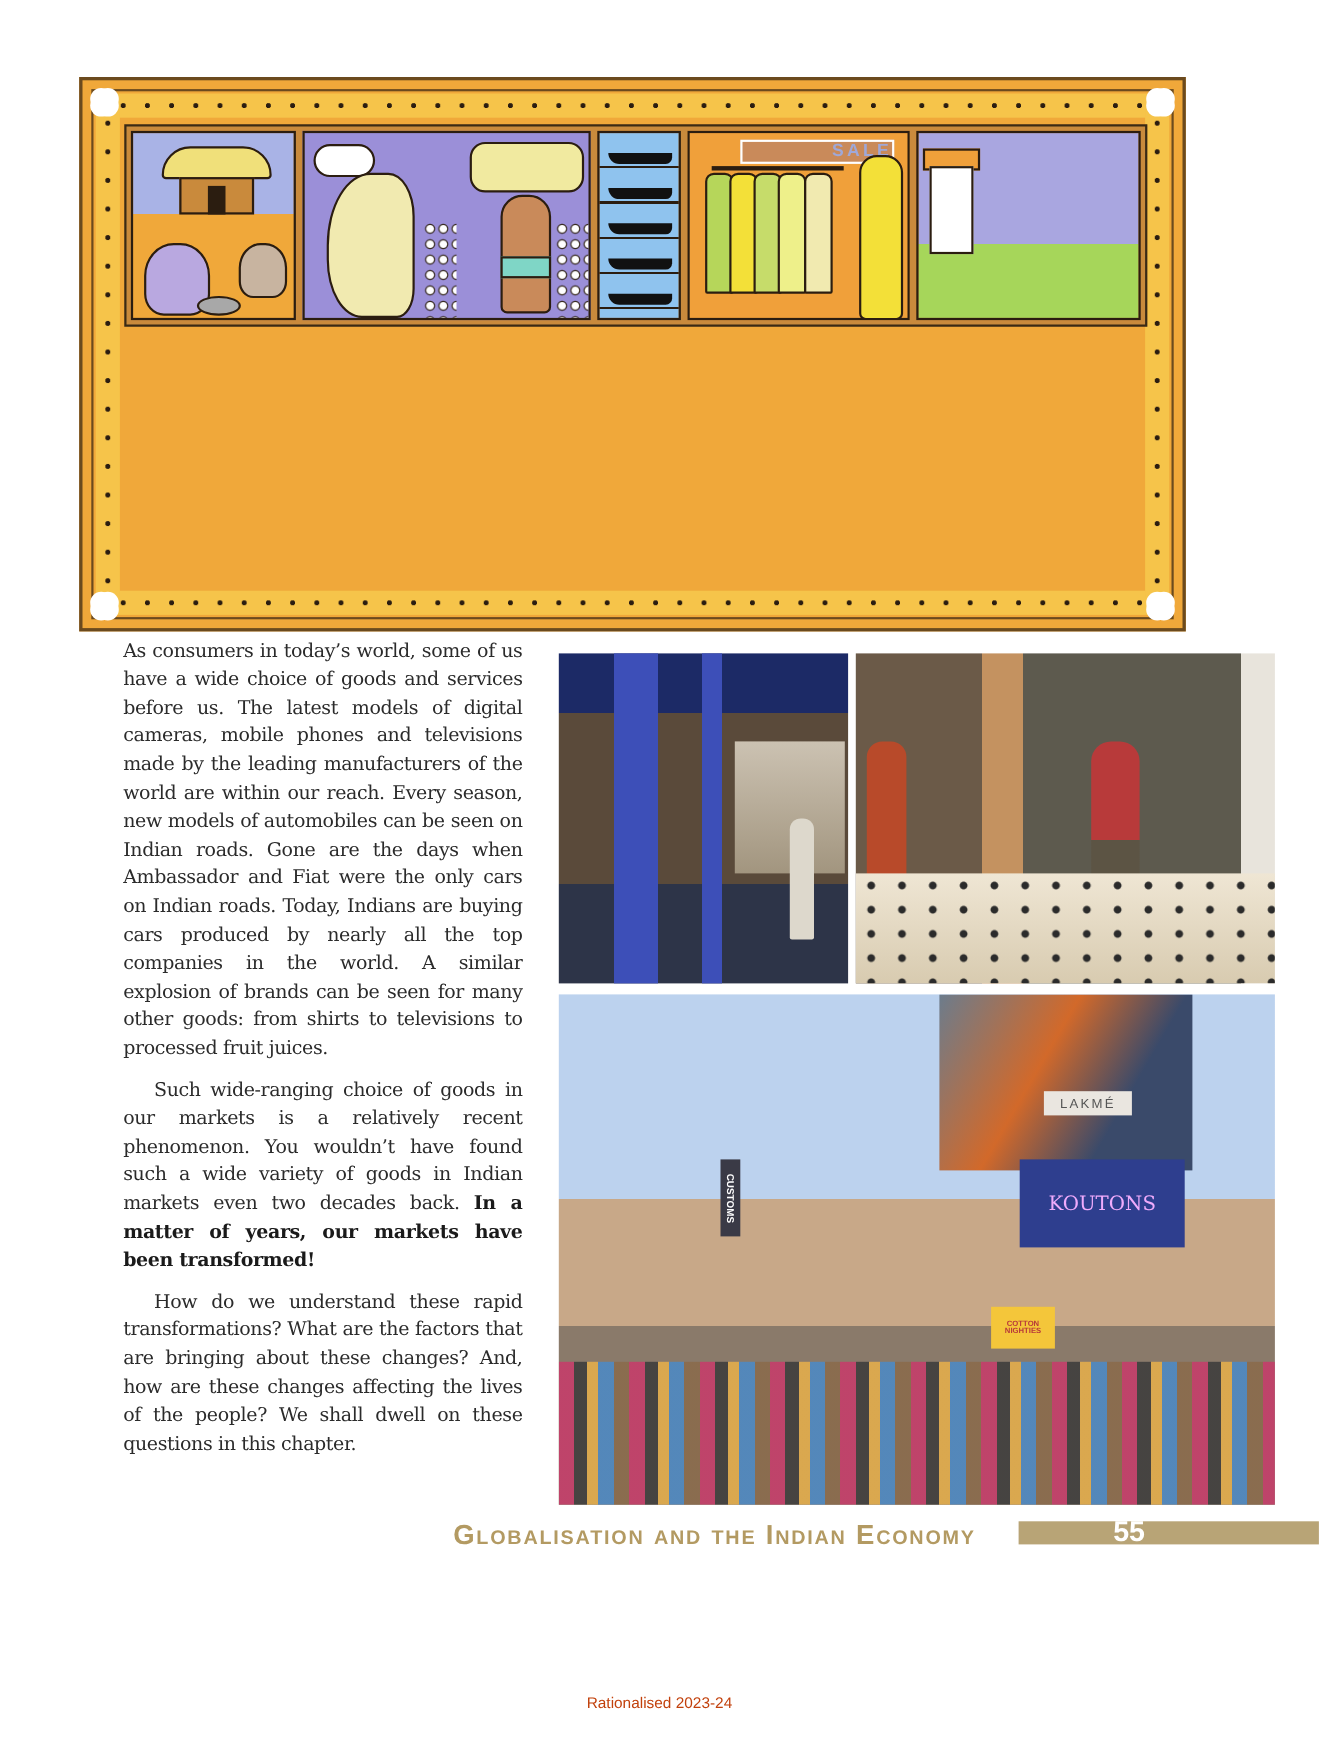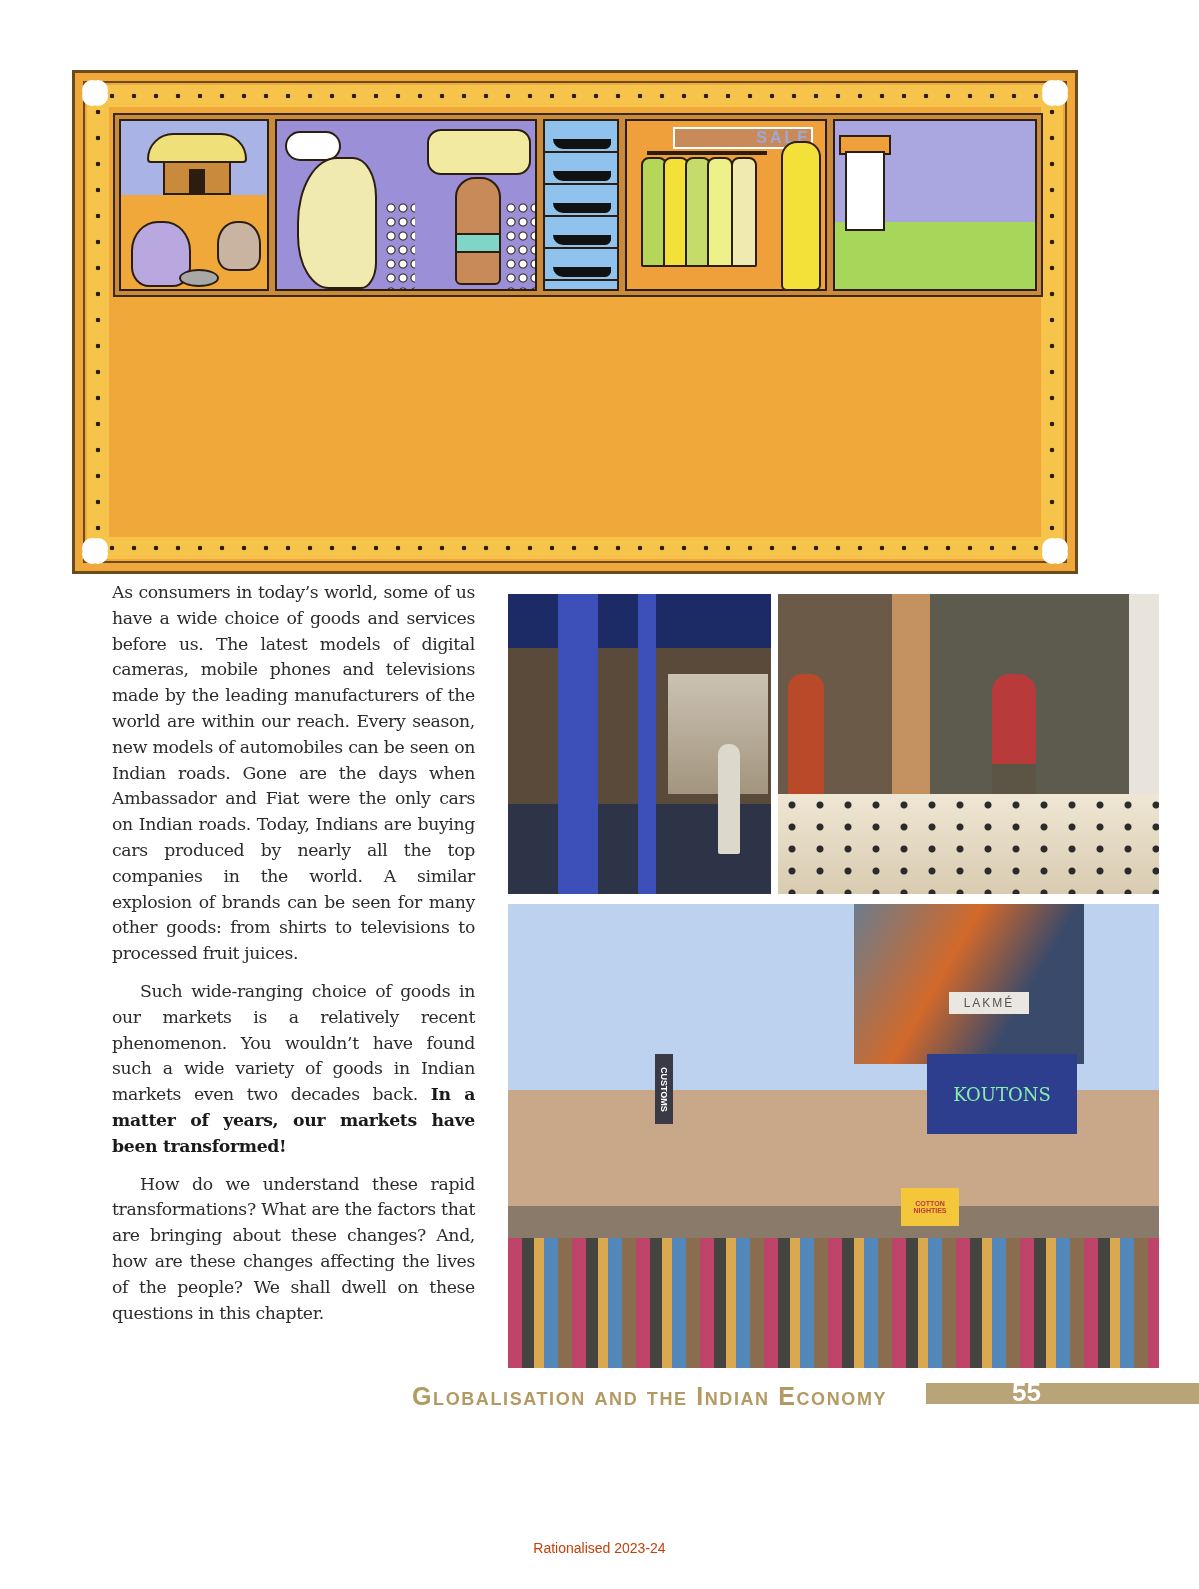--- a/index.html
+++ b/index.html
@@ -138,21 +138,21 @@
   .photo-jewel .girl { position: absolute; left: 214px; top: 80px; width: 44px; height: 200px; background: linear-gradient(#b83a3a 0 45%, #5c5444 45% 100%); border-radius: 18px 18px 4px 4px; }
   .photo-jewel .walker { position: absolute; left: 10px; top: 80px; width: 36px; height: 140px; background: #b84a2a; border-radius: 14px 14px 4px 4px; }
 
   .photo-market { left: 508px; top: 904px; width: 651px; height: 464px;
     background: linear-gradient(180deg, #bcd2ee 0 40%, #c8a888 40% 65%, #8a7a6a 65% 100%);
   }
   .sign { position: absolute; font-family: "Liberation Sans", sans-serif; font-weight: bold; display: flex; align-items: center; justify-content: center; margin-left: 47px; }
   .sign-cm { right: 6px; top: 92px; width: 128px; height: 160px; background: #f0e84a; flex-direction: column; }
   .sign-cm .cm-logo { width: 100px; height: 60px; background: #b83a3a; color: #fff; border-radius: 14px; font-size: 36px; display: flex; align-items: center; justify-content: center; border: 3px solid #fff; }
   .sign-cm .cm-sub { color: #b83a3a; font-size: 9px; margin-top: 4px; letter-spacing: 3px; }
-  .sign-koutons { left: 372px; top: 150px; width: 150px; height: 80px; background: #2e3e8e; color: #86efac; font-family: "DejaVu Serif", serif; font-size: 18px; font-weight: normal; }
+  .sign-koutons { left: 372px; top: 150px; width: 150px; height: 80px; background: #2e3e8e; color: #f0abfc; font-family: "DejaVu Serif", serif; font-size: 18px; font-weight: normal; }
   .sign-lakme { right: 130px; top: 88px; width: 80px; height: 22px; background: #eae6e0; color: #555; font-size: 12px; letter-spacing: 2px; font-weight: normal; }
   .sign-customs { left: 100px; top: 150px; width: 18px; height: 70px; background: #3a3a46; color: #fff; font-size: 9px; writing-mode: vertical-rl; }
   .sign-cotton { left: 346px; top: 284px; width: 58px; height: 38px; background: #f4c63a; color: #b83a3a; font-size: 7px; text-align: center; }
   .billboard { position: absolute; left: 346px; top: 0; width: 230px; height: 160px; background: linear-gradient(120deg, #6c7c8c, #d2692a 40%, #3a4a6a 70%); }
   .crowd { position: absolute; left: 0; bottom: 0; width: 100%; height: 130px;
     background: repeating-linear-gradient(90deg, #c83a6a 0 14px, #3a3a3a 14px 26px, #e8b04a 26px 36px, #4a8ac8 36px 50px, #8a6a4a 50px 64px);
     opacity: 0.85;
   }
 
   

